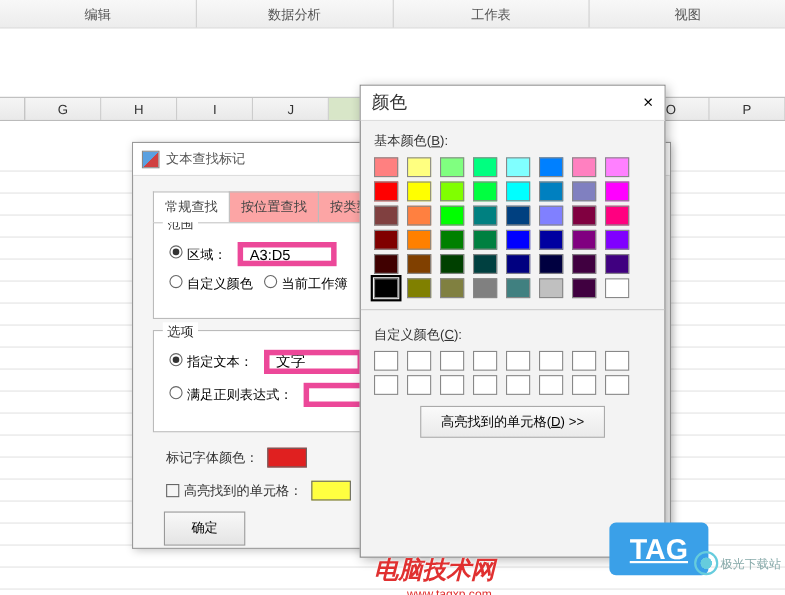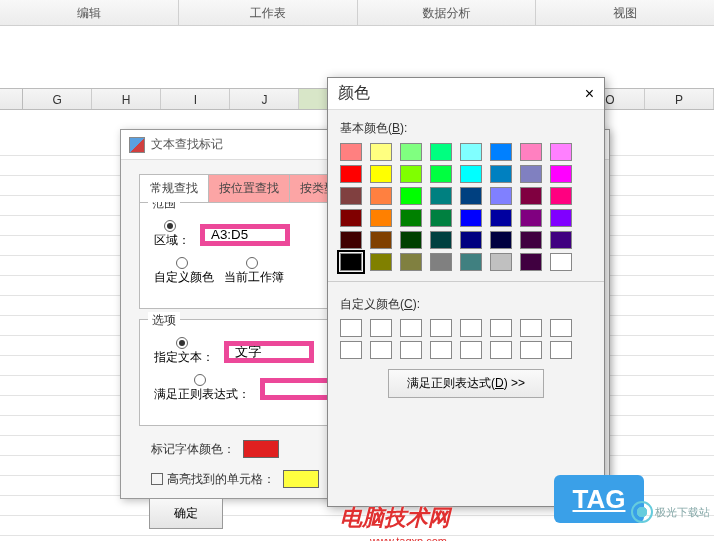--- a/index.html
+++ b/index.html
@@ -22,21 +22,21 @@
 .dialog1 .titlebar .ico { width: 16px; height: 16px; background: linear-gradient(135deg,#5aa0e0 50%,#d04040 50%); margin-right: 6px; border: 1px solid #888; }
 .dialog1 .titlebar .ttl { color: #555; }
 .dialog1 .titlebar .x { margin-left: auto; width: 38px; text-align: center; font-size: 14px; color: #666; }
 .dialog1 .tabs { display: flex; margin: 14px 0 0 18px; }
 .dialog1 .tabs .t { padding: 5px 10px; border: 1px solid #bbb; border-bottom: none; background: #fca5a5; color: #444; margin-right: -1px; font-size: 12px; }
 .dialog1 .tabs .t.active { background: #fff; position: relative; z-index: 2; }
 .dialog1 .grp { margin: 0 18px; border: 1px solid #bbb; background: #fff; padding: 10px 14px 14px; position: relative; }
 .dialog1 .grp + .grp { margin-top: 10px; }
 .dialog1 .grp .glabel { position: relative; top: -18px; left: -6px; background: #fff; padding: 0 4px; display: inline-block; color: #333; }
 .dialog1 .grp .body { margin-top: -10px; }
-.radio { display: inline-flex; align-items: center; margin-right: 10px; flex-direction: column; }
+.radio { display: inline-flex; align-items: flex-start; margin-right: 10px; }
 .radio .dot { width: 12px; height: 12px; border: 1px solid #666; border-radius: 50%; margin-right: 4px; display: inline-flex; align-items: center; justify-content: center; }
 .radio .dot.on::after { content: ""; width: 6px; height: 6px; background: #333; border-radius: 50%; }
 .txt { border: 5px solid #ec4899; background: #fff; padding: 2px 6px; height: 22px; }
 .line { display: flex; align-items: center; margin-bottom: 8px; }
 .lbl { margin-right: 8px; color: #333; }
 .swatch { width: 36px; height: 18px; border: 1px solid #666; display: inline-block; }
 .checkbox { width: 12px; height: 12px; border: 1px solid #666; display: inline-block; margin-right: 4px; }
 .okbtn { display: inline-block; padding: 6px 24px; border: 1px solid #999; background: linear-gradient(#f8f8f8,#e4e4e4); margin: 10px 0 0 28px; }
 .red-rect { position: absolute; border: 2px solid #e03030; }
 
@@ -59,22 +59,22 @@
 .logo-url { position: absolute; left: 370px; bottom: -6px; color: #e03030; font-size: 11px; }
 .tagbox { position: absolute; right: 70px; bottom: 18px; width: 90px; height: 48px; background: #3aa0e8; border-radius: 6px; color: #fff; font-weight: bold; font-size: 26px; display: flex; align-items: center; justify-content: center; text-decoration: underline; }
 .jg { position: absolute; right: 4px; bottom: 18px; color: #8aa; font-size: 11px; display: flex; align-items: center; }
 .jg .ico { width: 22px; height: 22px; border-radius: 50%; background: radial-gradient(circle,#6cd 40%,transparent 42%); border: 2px solid #6cd; margin-right: 2px; }
 </style>
 </head>
 <body>
 
 <div class="toolbar">
   <div class="tab">编辑</div>
+  <div class="tab">数据分析</div>
   <div class="tab">工作表</div>
-  <div class="tab">数据分析</div>
   <div class="tab">视图</div>
 </div>
 
 <div class="sheet-area">
   <div class="colhdr">
     <div class="corner"></div>
     <div class="ch">G</div>
     <div class="ch">H</div>
     <div class="ch">I</div>
     <div class="ch">J</div>
@@ -252,21 +252,21 @@
         <div class="c"></div>
         <div class="c"></div>
         <div class="c"></div>
         <div class="c"></div>
         <div class="c"></div>
         <div class="c"></div>
         <div class="c"></div>
         <div class="c"></div>
         <div class="c"></div>
       </div>
-    <button class="definebtn"><span>满足正则表达式(</span><u>D</u><span>) &gt;&gt;</span></button>
+    <button class="definebtn"><span>高亮找到的单元格(</span><u>D</u><span>) &gt;&gt;</span></button>
   </div>
 </div>
 
 <div class="logo">电脑技术网</div>
 <div class="logo-url">www.tagxp.com</div>
 <div class="tagbox">TAG</div>
 <div class="jg">
     <span class="ico"></span>
     <span>极光下载站</span>
   </div>

